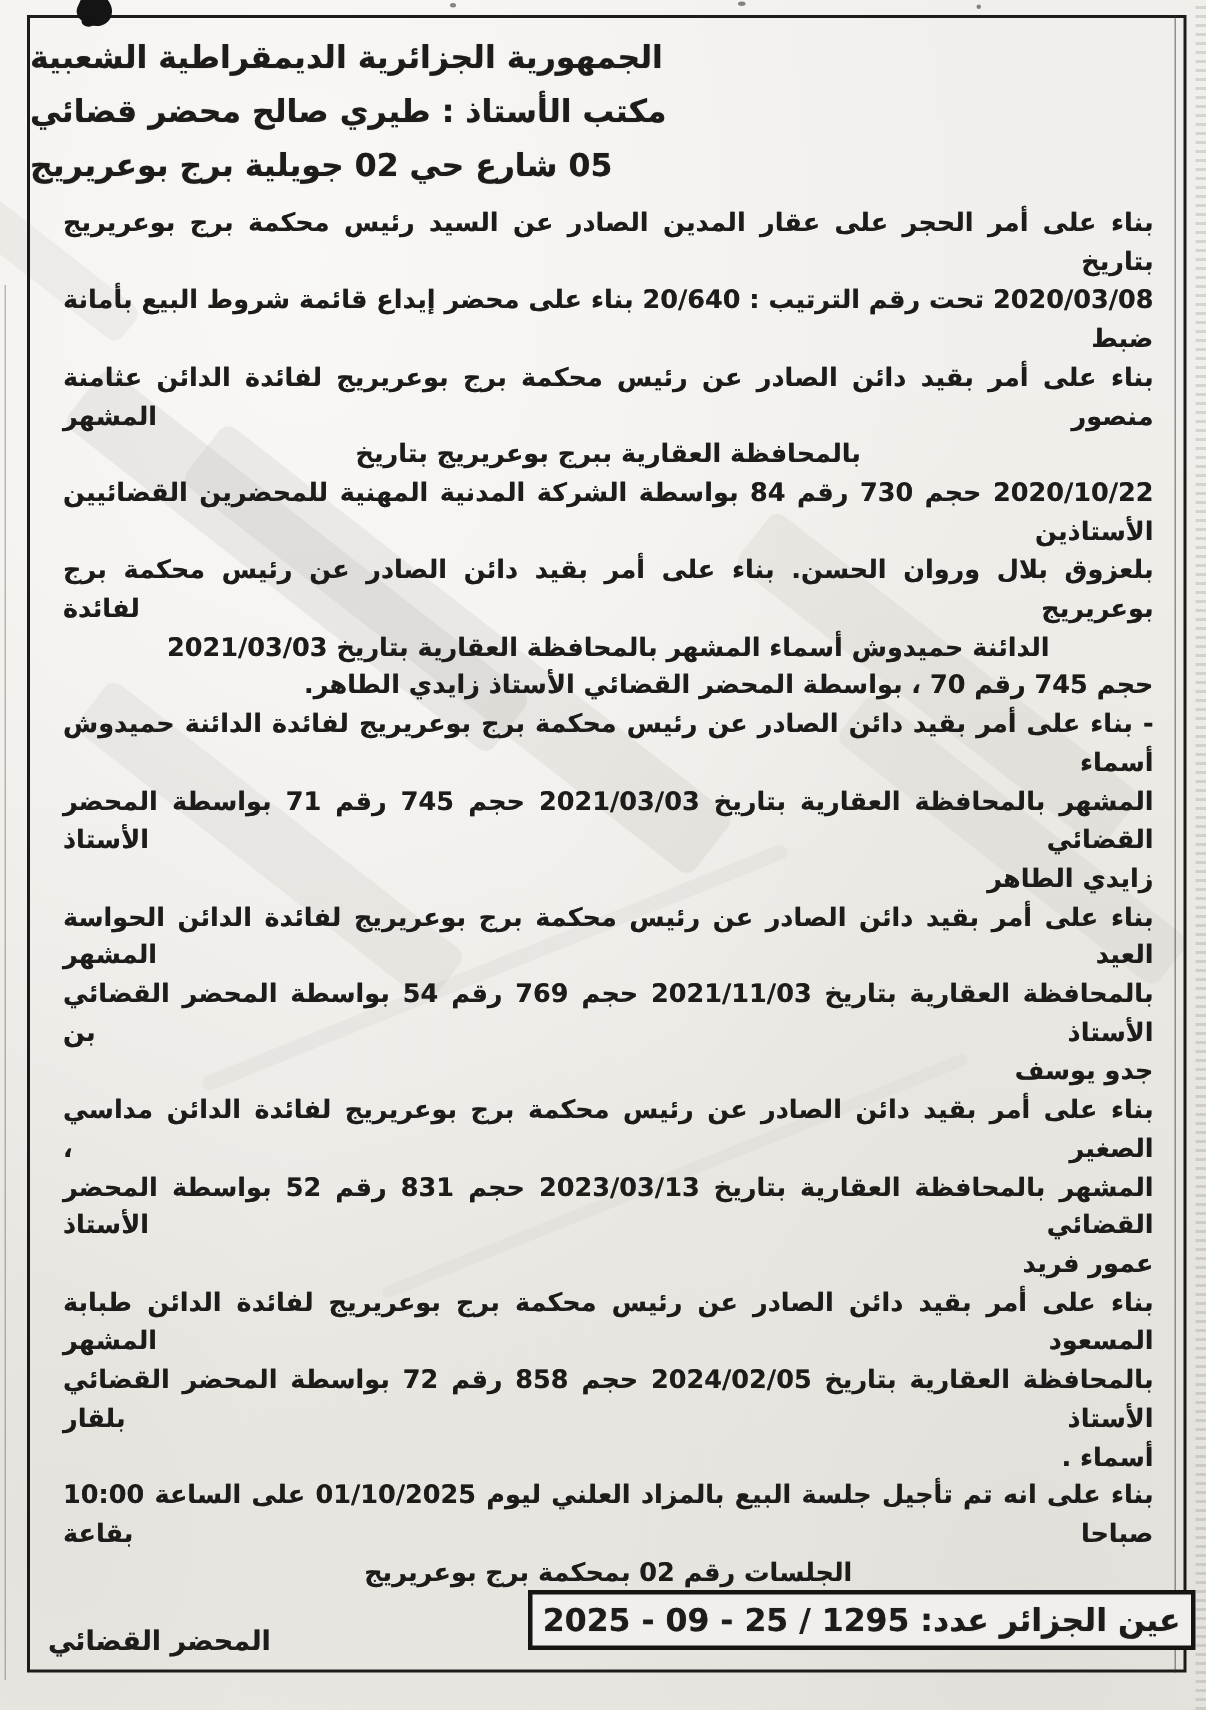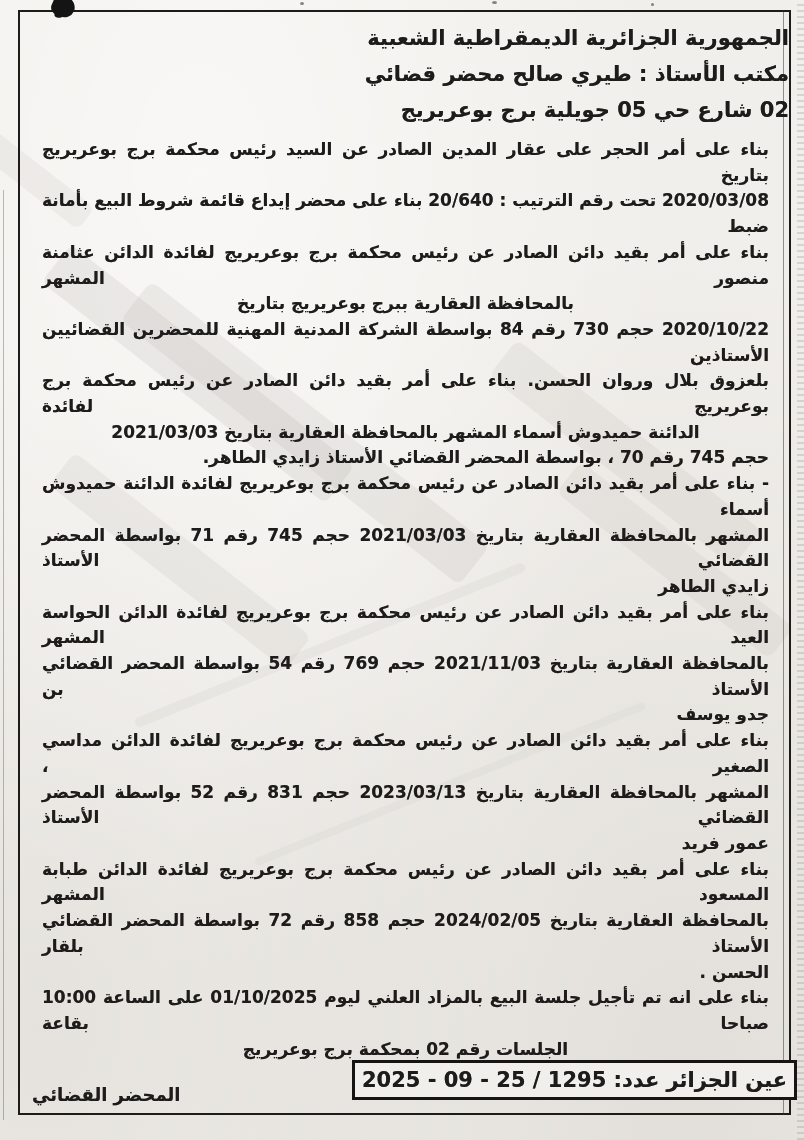--- a/index.html
+++ b/index.html
@@ -38,21 +38,21 @@
   .wm-g{left:120px;top:640px;width:420px;height:10px;opacity:.10;transform:rotate(-22deg);}
   .wm-h{left:240px;top:780px;width:420px;height:8px;opacity:.08;transform:rotate(-22deg);}
 
   
   .frame{position:absolute;left:18px;top:10px;width:769px;height:1101px;
     border:2px solid #1d1c1a;z-index:2;}
   .frame .inner-right-line{position:absolute;top:-2px;bottom:-2px;right:5px;width:1px;background:rgba(50,47,43,.5);}
 
   .content{position:absolute;inset:0;direction:rtl;}
 
-  .doc-header{padding-top:8px;text-align:right;font-weight:700;}
+  .doc-header{padding-top:8px;text-align:left;font-weight:700;}
   .doc-header .h-line{font-size:21px;line-height:36px;letter-spacing:.2px;
     text-shadow:0 0 .5px rgba(0,0,0,.6);}
   .doc-header .h-phone{font-size:23.5px;letter-spacing:.4px;}
 
   .doc-body{margin:9px 20px 0 22px;font-size:17px;font-weight:700;line-height:25.7px;
     text-shadow:0 0 .4px rgba(0,0,0,.5);}
   .doc-body .line{white-space:nowrap;}
   .doc-body .line.justify{white-space:normal;text-align:justify;text-align-last:justify;}
   .doc-body .line.center{text-align:center;}
   .doc-body .line.right{text-align:right;}
@@ -86,21 +86,21 @@
   <div class="wm-bar wm-h"></div>
 </div>
 
 <div class="frame">
   <div class="inner-right-line"></div>
   <div class="content">
 
     <div class="doc-header">
       <div class="h-line">الجمهورية الجزائرية الديمقراطية الشعبية</div>
       <div class="h-line">مكتب الأستاذ : طيري صالح محضر قضائي</div>
-      <div class="h-line">02 شارع حي 05 جويلية برج بوعريريج</div>
+      <div class="h-line">05 شارع حي 02 جويلية برج بوعريريج</div>
     </div>
 
     <div class="doc-body">
         <div class="line justify">بناء على أمر الحجر على عقار المدين الصادر عن السيد رئيس محكمة برج بوعريريج بتاريخ</div>
         <div class="line justify">2020/03/08 تحت رقم الترتيب : 20/640 بناء على محضر إيداع قائمة شروط البيع بأمانة ضبط</div>
         <div class="line justify">بناء على أمر بقيد دائن الصادر عن رئيس محكمة برج بوعريريج لفائدة الدائن عثامنة منصور المشهر</div>
         <div class="line center">بالمحافظة العقارية ببرج بوعريريج بتاريخ</div>
         <div class="line justify">2020/10/22 حجم 730 رقم 84 بواسطة الشركة المدنية المهنية للمحضرين القضائيين الأستاذين</div>
         <div class="line justify">بلعزوق بلال وروان الحسن. بناء على أمر بقيد دائن الصادر عن رئيس محكمة برج بوعريريج لفائدة</div>
         <div class="line center">الدائنة حميدوش أسماء المشهر بالمحافظة العقارية بتاريخ 2021/03/03</div>
@@ -109,21 +109,21 @@
         <div class="line justify">المشهر بالمحافظة العقارية بتاريخ 2021/03/03 حجم 745 رقم 71 بواسطة المحضر القضائي الأستاذ</div>
         <div class="line right">زايدي الطاهر</div>
         <div class="line justify">بناء على أمر بقيد دائن الصادر عن رئيس محكمة برج بوعريريج لفائدة الدائن الحواسة العيد المشهر</div>
         <div class="line justify">بالمحافظة العقارية بتاريخ 2021/11/03 حجم 769 رقم 54 بواسطة المحضر القضائي الأستاذ بن</div>
         <div class="line right">جدو يوسف</div>
         <div class="line justify">بناء على أمر بقيد دائن الصادر عن رئيس محكمة برج بوعريريج لفائدة الدائن مداسي الصغير ،</div>
         <div class="line justify">المشهر بالمحافظة العقارية بتاريخ 2023/03/13 حجم 831 رقم 52 بواسطة المحضر القضائي الأستاذ</div>
         <div class="line right">عمور فريد</div>
         <div class="line justify">بناء على أمر بقيد دائن الصادر عن رئيس محكمة برج بوعريريج لفائدة الدائن طبابة المسعود المشهر</div>
         <div class="line justify">بالمحافظة العقارية بتاريخ 2024/02/05 حجم 858 رقم 72 بواسطة المحضر القضائي الأستاذ بلقار</div>
-        <div class="line right">الحسن .</div>
+        <div class="line right">أسماء .</div>
         <div class="line justify">بناء على انه تم تأجيل جلسة البيع بالمزاد العلني ليوم 01/10/2025 على الساعة 10:00 صباحا بقاعة</div>
         <div class="line center">الجلسات رقم 02 بمحكمة برج بوعريريج</div>
       </div>
 
     <div class="signature">المحضر القضائي</div>
   </div>
 </div>
 
 <div class="footer-box">عين الجزائر عدد: 1295 / 25 - 09 - 2025</div>
 

